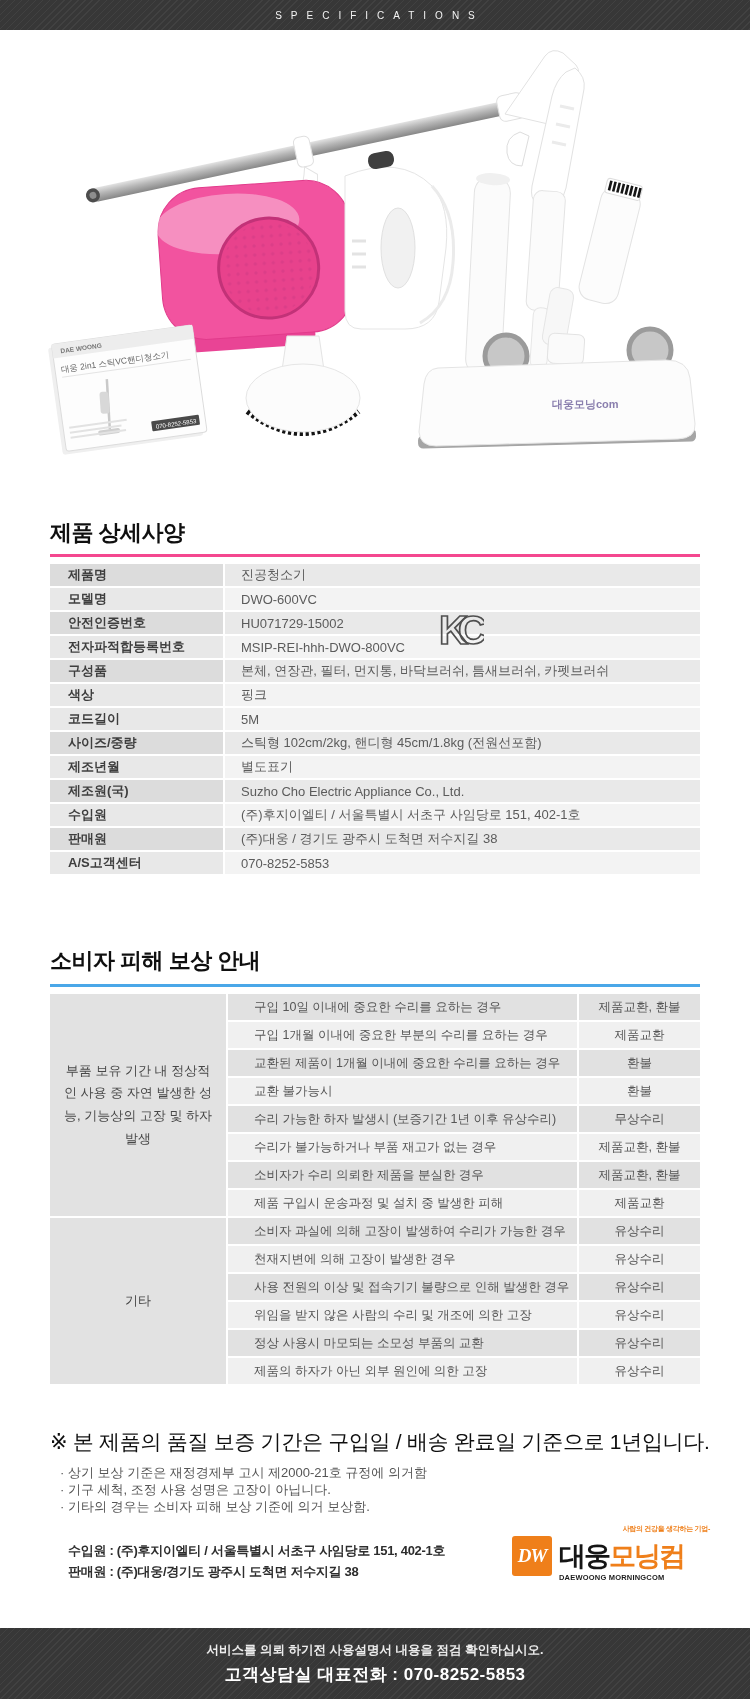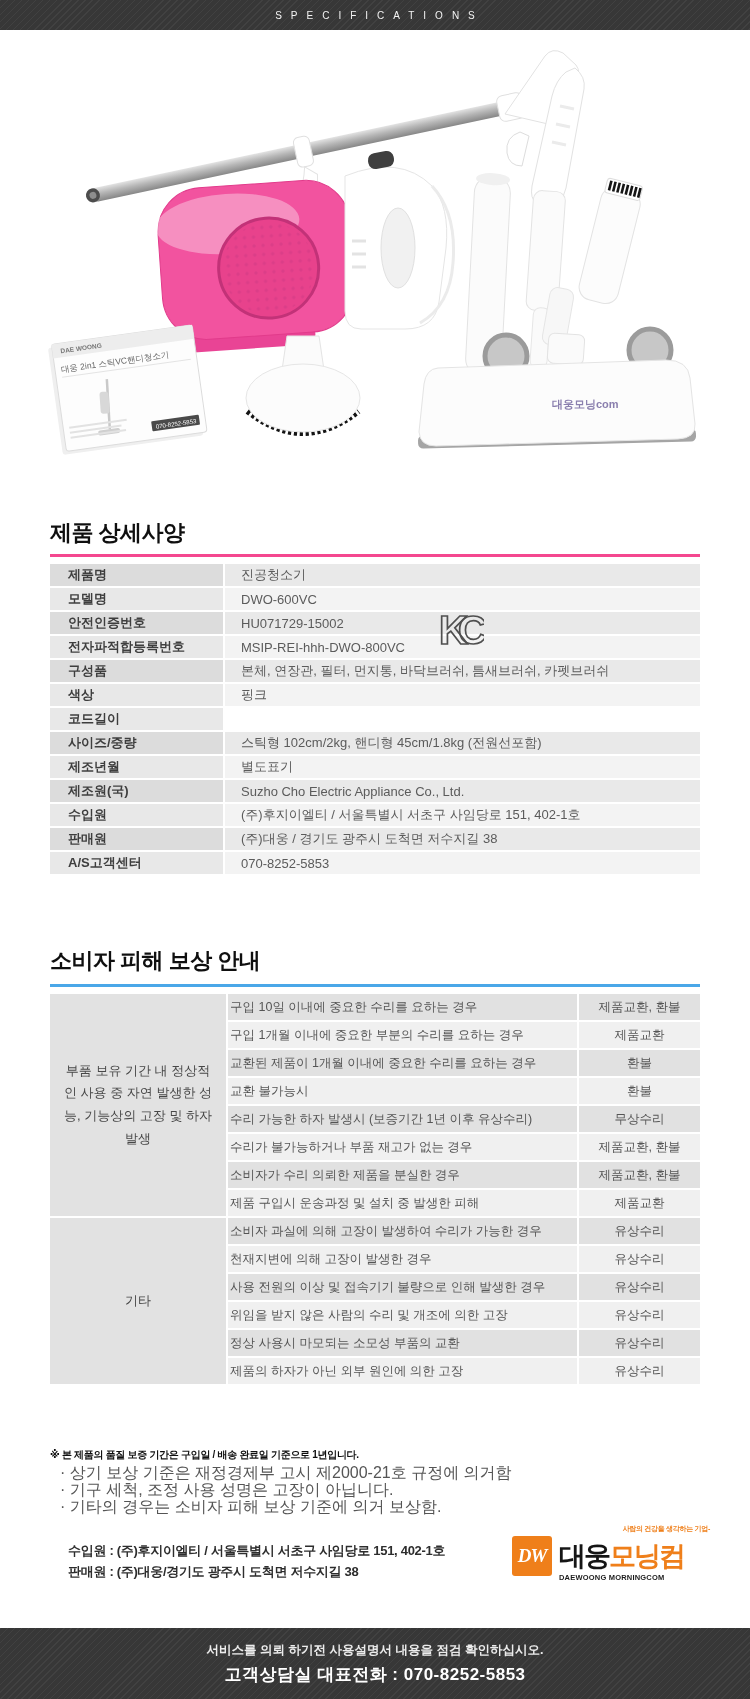--- a/index.html
+++ b/index.html
@@ -34,28 +34,28 @@
 
   
   .comp-table{position:absolute;left:50px;top:994px;width:650px;}
   .comp-group{display:flex;}
   .comp-cat{width:176px;margin-right:2px;background:#e2e2e2;display:flex;align-items:center;justify-content:center;
             text-align:center;font-size:13px;color:#474747;padding:0 13px;box-sizing:border-box;
             border-bottom:2px solid #fff;line-height:1.75;}
   .comp-rows{flex:1;display:flex;flex-direction:column;}
   .comp-row{display:flex;height:28px;}
   .comp-cond,.comp-rem{box-sizing:border-box;border-bottom:2px solid #fff;display:flex;align-items:center;font-size:12.5px;color:#555;background:#f0f0f0;}
-  .comp-cond{flex:1;margin-right:2px;padding-left:2px;}
+  .comp-cond{flex:1;margin-right:2px;padding-left:26px;}
   .comp-rem{width:121px;justify-content:center;}
   .comp-row.dark .comp-cond,.comp-row.dark .comp-rem{background:#e1e1e1;}
 
   
-  .warranty{position:absolute;left:50px;top:1428px;font-size:10px;font-weight:bold;color:#0f0f0f;letter-spacing:-0.3px;margin-top:20px;}
+  .warranty{position:absolute;left:50px;top:1428px;font-size:21px;font-weight:normal;color:#0f0f0f;letter-spacing:-0.3px;}
   .notes-list{position:absolute;left:60px;top:1464px;}
-  .note-item{font-size:16px;color:#555;line-height:17px;}
+  .note-item{font-size:13px;color:#555;line-height:17px;}
 
   
   .footer-info{position:absolute;left:68px;top:1540px;}
   .footer-info p{margin:0;font-size:13px;font-weight:bold;color:#2d2d2d;line-height:21px;letter-spacing:-0.3px;}
   .footer-logo{position:absolute;left:512px;top:1524px;width:200px;}
   .tagline-top{text-align:right;font-size:7px;color:#ef7f1a;font-weight:bold;margin:0 2px 2px 0;letter-spacing:-0.3px;}
   .logo-row{display:flex;align-items:center;}
   .dw-box{width:40px;height:40px;border-radius:3px;display:flex;align-items:center;justify-content:center;margin-right:7px;background:#ef7f1a;}
   .dw-box span{color:#fff;font-size:19px;font-weight:bold;font-style:italic;font-family:"Liberation Serif","DejaVu Serif",serif;letter-spacing:-1px;}
   .logo-kr{font-size:27px;font-weight:bold;letter-spacing:-2px;white-space:nowrap;}
@@ -185,20 +185,21 @@
       <div class="spec-row dark">
         <div class="spec-label">구성품</div>
         <div class="spec-value">본체, 연장관, 필터, 먼지통, 바닥브러쉬, 틈새브러쉬, 카펫브러쉬</div>
       </div>
       <div class="spec-row">
         <div class="spec-label">색상</div>
         <div class="spec-value">핑크</div>
       </div>
       <div class="spec-row">
         <div class="spec-label">코드길이</div>
+        <div class="spec-value">5M</div>
       </div>
       <div class="spec-row dark">
         <div class="spec-label">사이즈/중량</div>
         <div class="spec-value">스틱형 102cm/2kg, 핸디형 45cm/1.8kg (전원선포함)</div>
       </div>
       <div class="spec-row">
         <div class="spec-label">제조년월</div>
         <div class="spec-value">별도표기</div>
       </div>
       <div class="spec-row dark">

